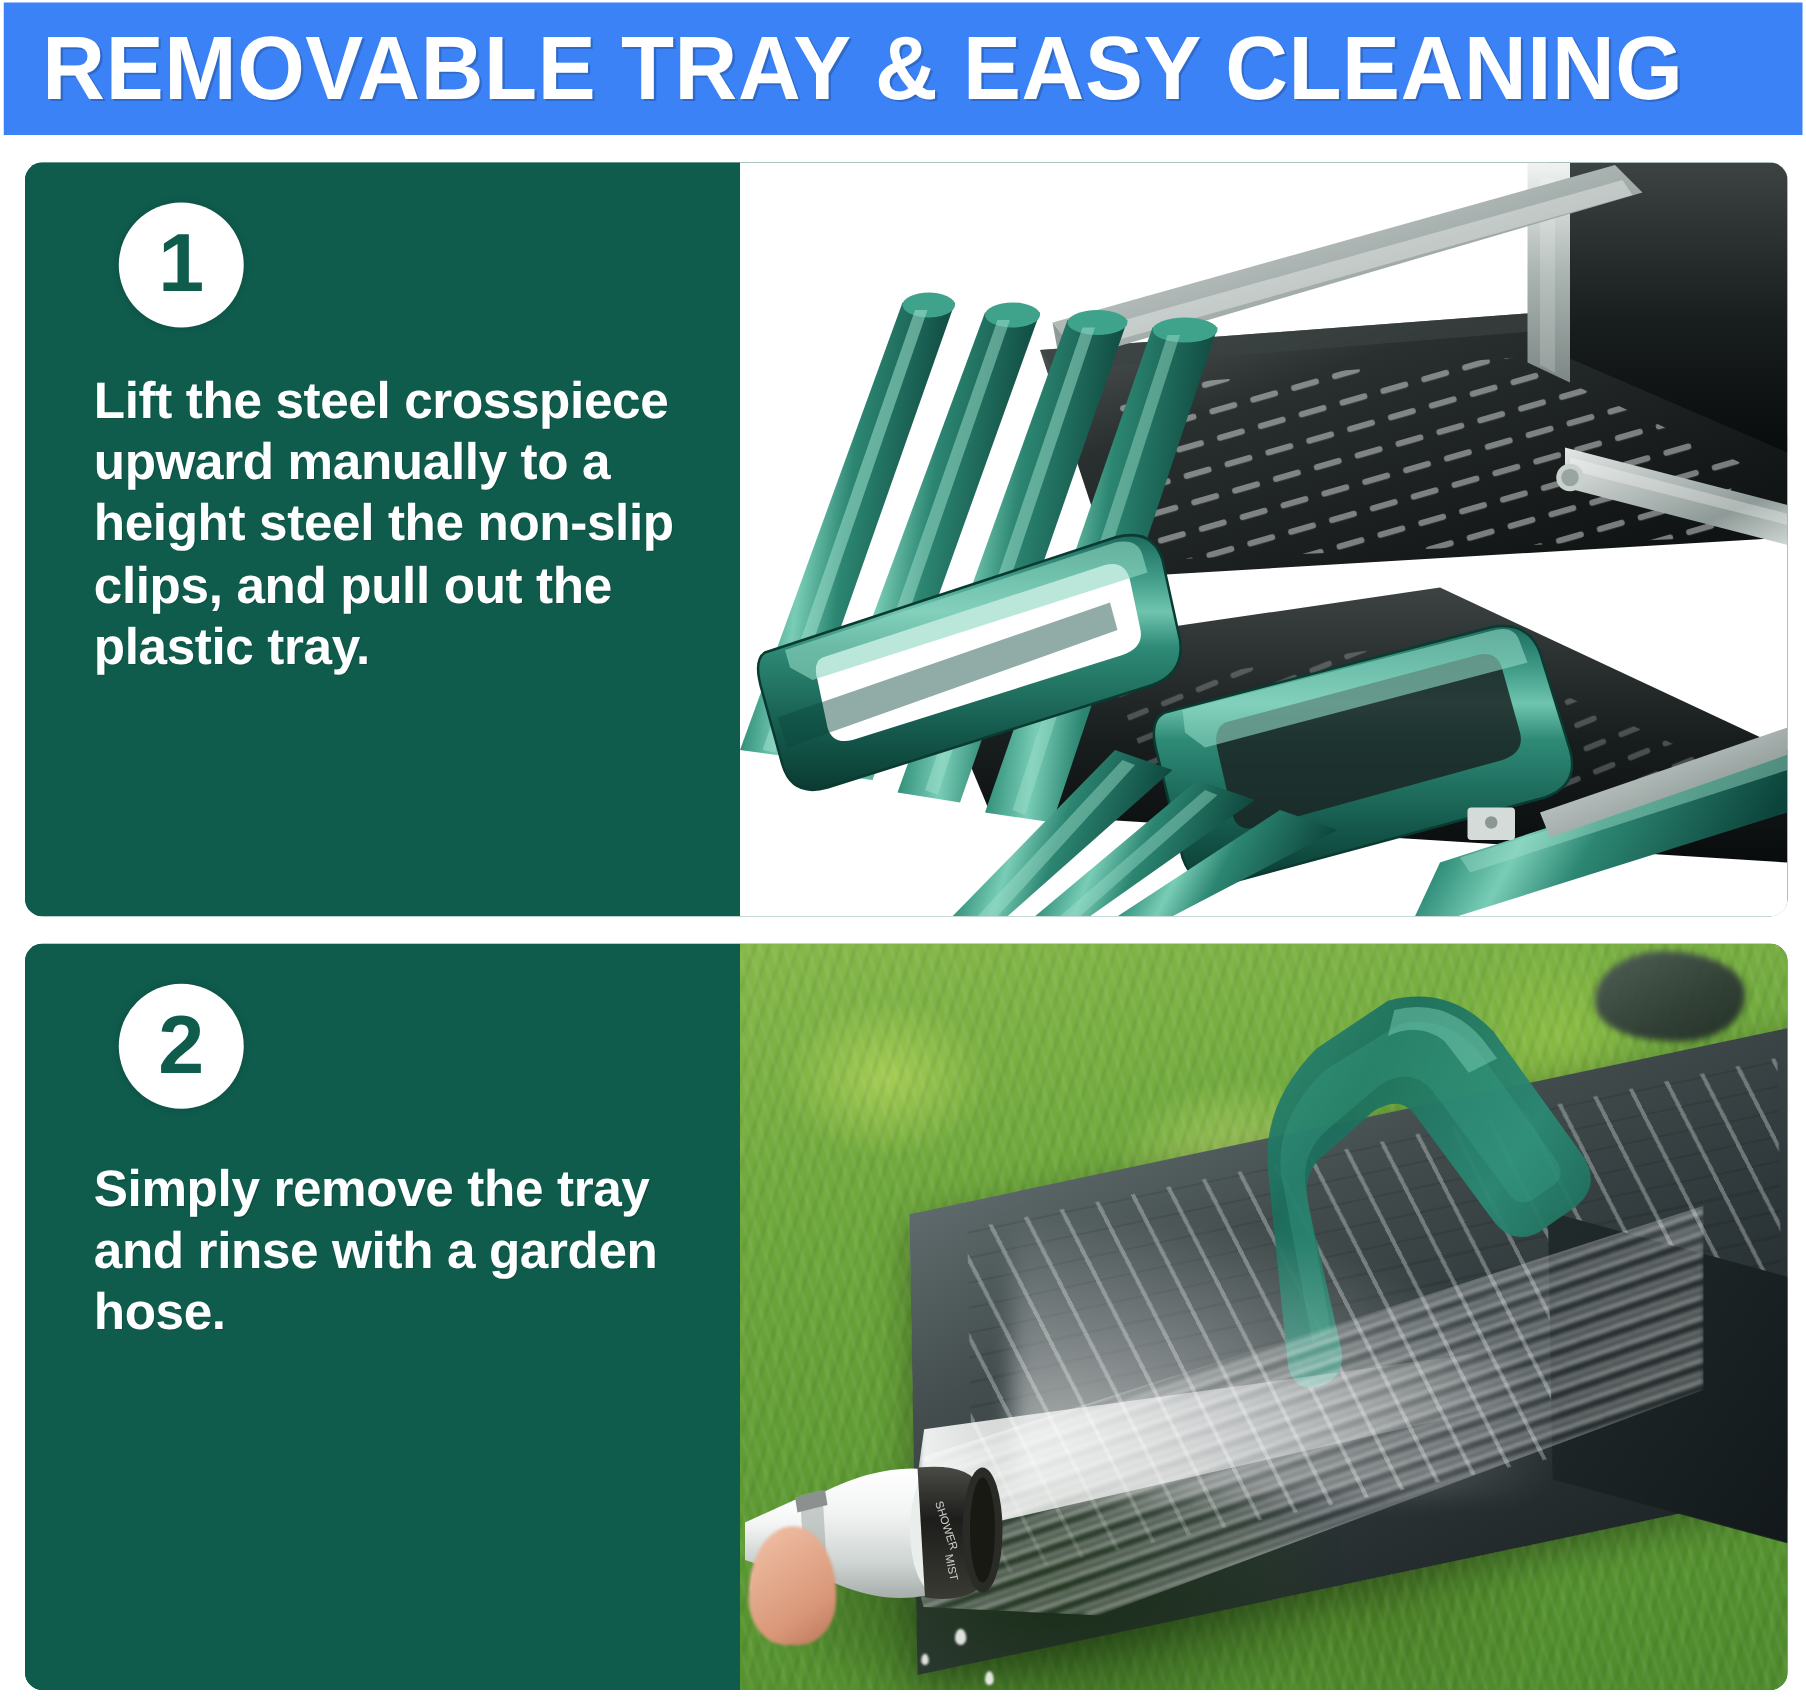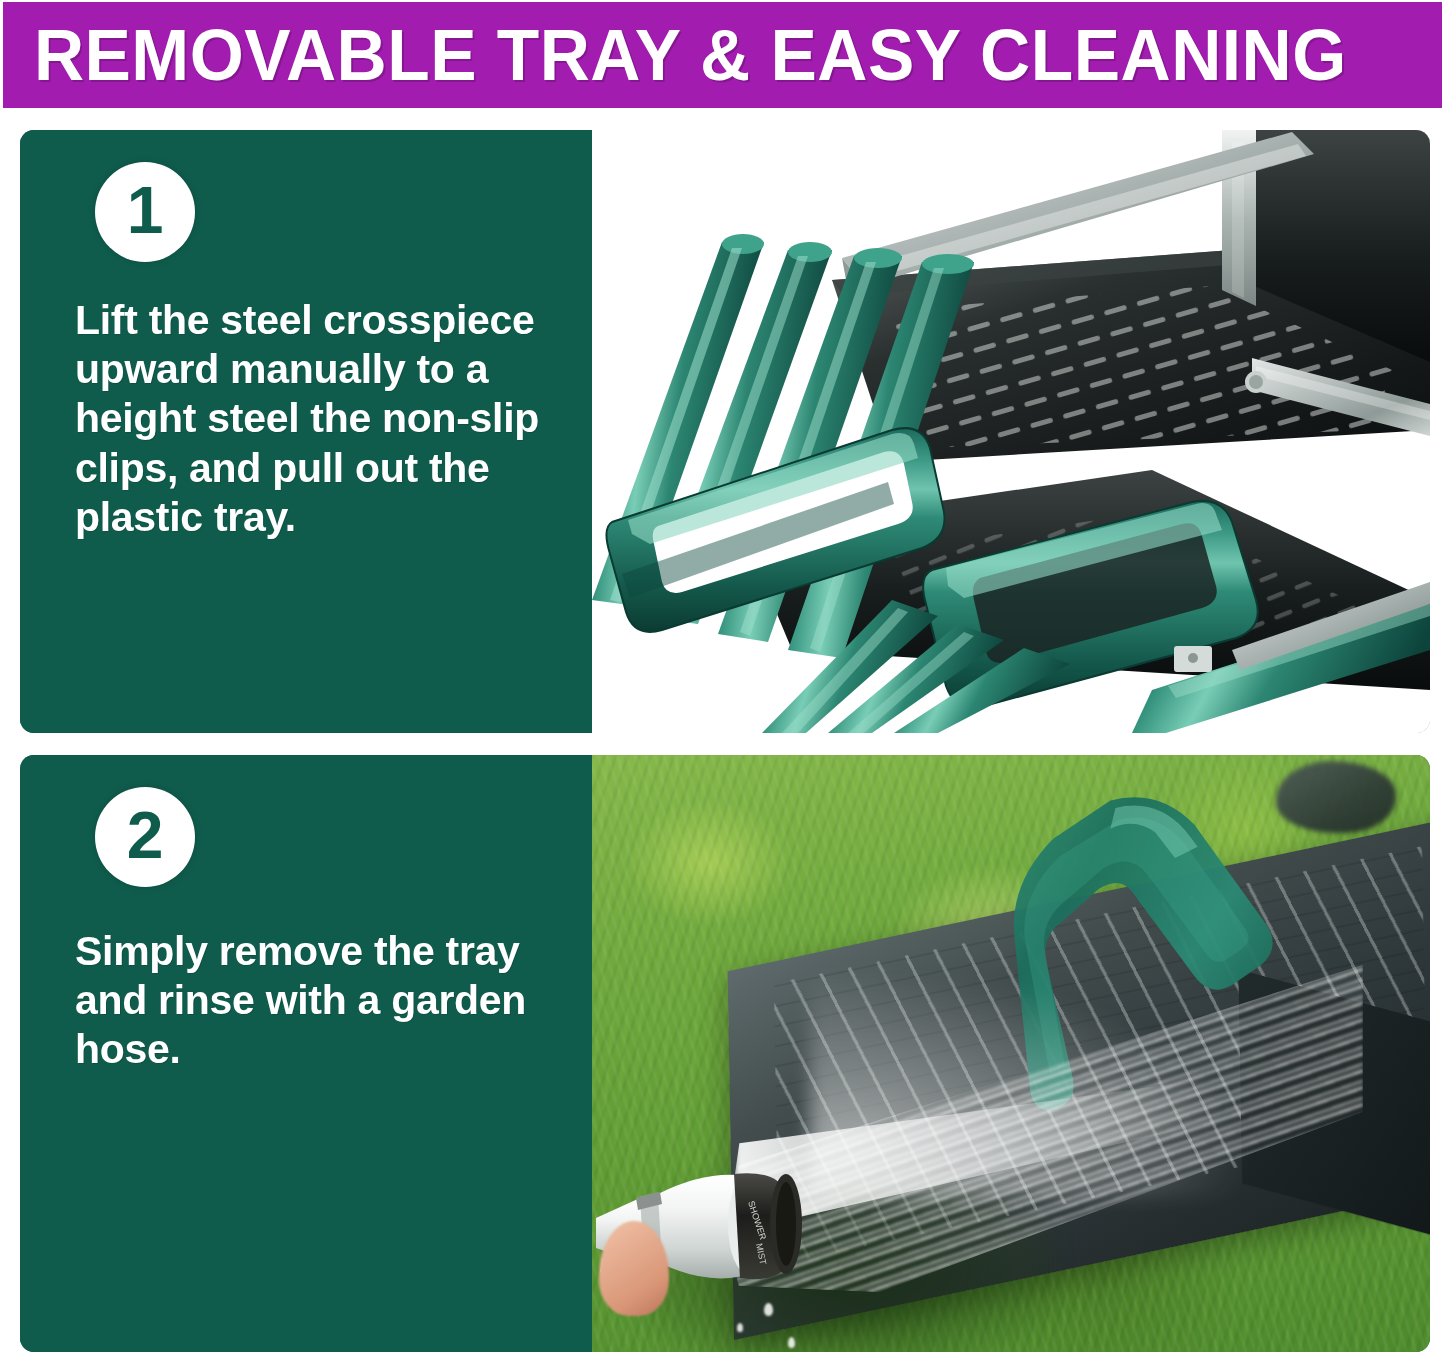--- a/index.html
+++ b/index.html
@@ -15,21 +15,21 @@
     position: relative;
   }
 
   
   .header-banner {
     position: absolute;
     left: 3px;
     top: 2px;
     width: 1439px;
     height: 106px;
-    background: #a21caf;
+    background: #3b82f6;
     display: flex;
     align-items: center;
     overflow: hidden;
   }
   .header-title {
     color: #ffffff;
     font-family: "Liberation Sans Narrow", "Liberation Sans", sans-serif;
     font-weight: bold;
     font-size: 72px;
     line-height: 1;

